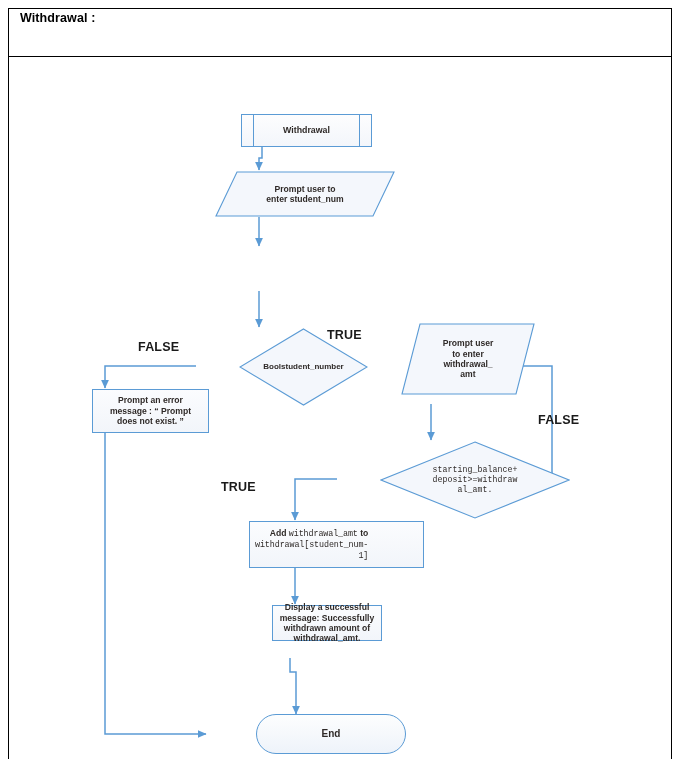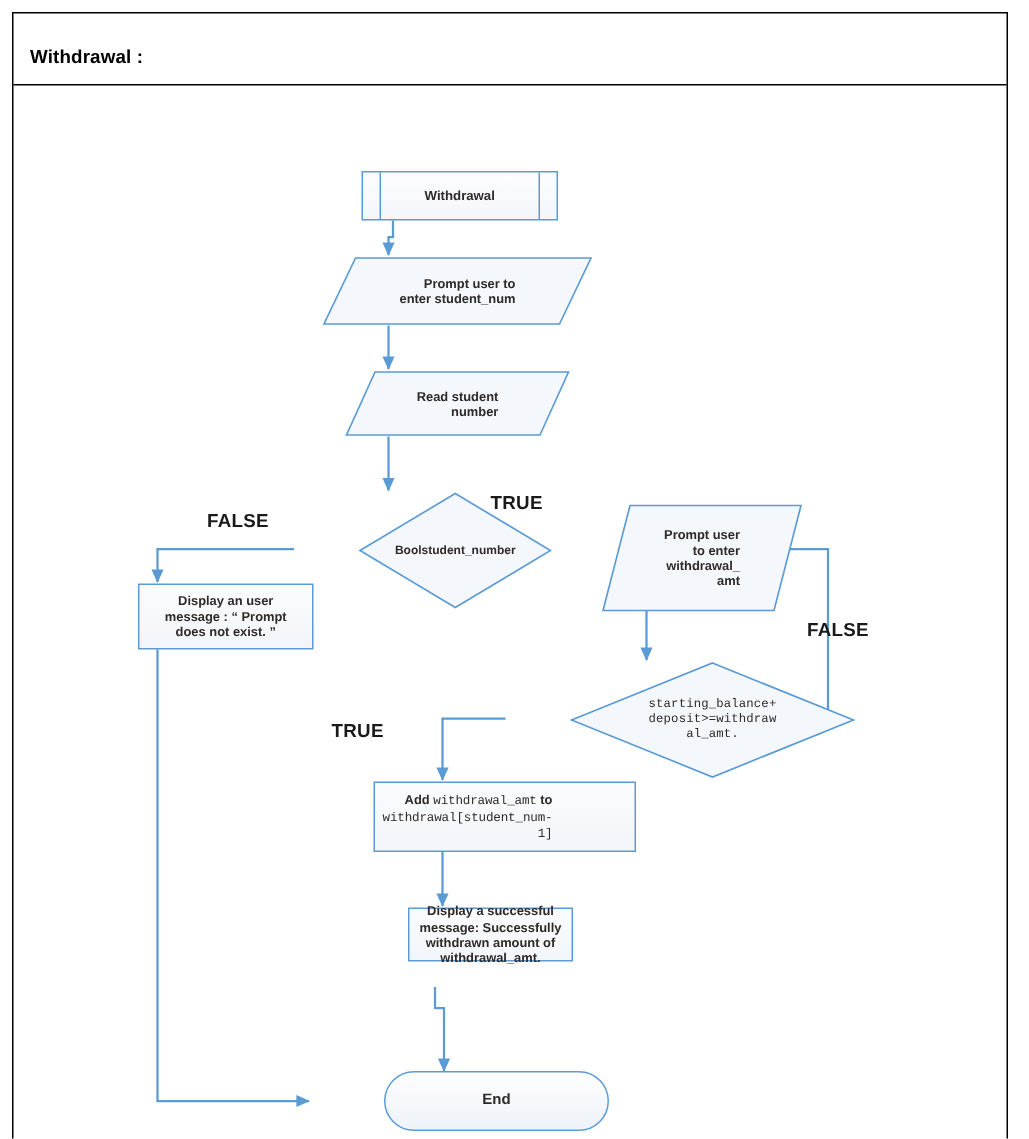--- a/index.html
+++ b/index.html
@@ -31,21 +31,21 @@
     left: 0;
     top: 0;
     right: 0;
     height: 48px;
     border-bottom: 1.6px solid #000000;
     box-sizing: border-box;
   }
   #header-title {
     position: absolute;
     left: 11px;
-    top: 22px;
+    top: 2px;
     font-size: 12.5px;
     font-weight: bold;
     color: #000000;
     letter-spacing: 0.1px;
     white-space: nowrap;
   }
 
   
   #canvas {
     position: absolute;
@@ -111,21 +111,21 @@
   
   .terminator {
     border: 1.3px solid #5b9bd5;
     border-radius: 999px;
     background: linear-gradient(180deg,#fdfefe 0%, #eef3fa 100%);
     font-size: 10px;
     font-weight: bold;
   }
 
   
-  .para { font-size: 8.6px; font-weight: bold; text-align: right; }
+  .para { font-size: 8.6px; font-weight: bold; }
   .para > svg, .diamond > svg {
     position: absolute;
     left: 0; top: 0;
     width: 100%; height: 100%;
     z-index: 1;
   }
 
   
   .diamond { font-size: 8px; font-weight: bold; }
 
@@ -197,46 +197,37 @@
   <div class="node para" style="left:171px; top:171px; width:180px; height:46px;">
     <svg viewBox="0 0 180 46" preserveAspectRatio="none">
       <polygon points="22,1 179,1 158,45 1,45" fill="#f4f7fc" stroke="#5b9bd5" stroke-width="1.1"></polygon>
     </svg>
     <span class="txt">
       <span>Prompt user to</span><br>
       <span>enter student_num</span>
     </span>
   </div>
 
-  <div class="node para" style="left:186px; top:247px; width:150px; height:44px;">
-    <svg viewBox="0 0 150 44" preserveAspectRatio="none">
-      <polygon points="20,1 149,1 130,43 1,43" fill="#f4f7fc" stroke="#5b9bd5" stroke-width="1.1"></polygon>
-    </svg>
-    <span class="txt">
-      <span>Read student</span><br>
-      <span>number</span>
-    </span>
-  </div>
 
   <div class="node diamond" style="left:195px; top:328px; width:129px; height:78px;">
     <svg viewBox="0 0 129 78" preserveAspectRatio="none">
       <polygon points="64.5,1 128,39 64.5,77 1,39" fill="#f4f7fc" stroke="#5b9bd5" stroke-width="1.1"></polygon>
     </svg>
     <span class="txt">Boolstudent_number</span>
   </div>
 
   <div class="node rect" style="left:48px; top:389px; width:117px; height:44px;">
     <span class="txt">
-      <span>Display an user</span><br>
+      <span>Prompt an error</span><br>
       <span>message : “ Prompt</span><br>
       <span>does not exist. ”</span>
     </span>
   </div>
 
-  <div class="node para" style="left:357px; top:336px; width:134px; height:72px;">
+  <div class="node para" style="left:357px; top:323px; width:134px; height:72px;">
     <svg viewBox="0 0 134 72" preserveAspectRatio="none">
       <polygon points="19,1 133,1 115,71 1,71" fill="#f4f7fc" stroke="#5b9bd5" stroke-width="1.1"></polygon>
     </svg>
     <span class="txt">
       <span>Prompt user</span><br>
       <span>to enter</span><br>
       <span>withdrawal_</span><br>
       <span>amt</span>
     </span>
   </div>

